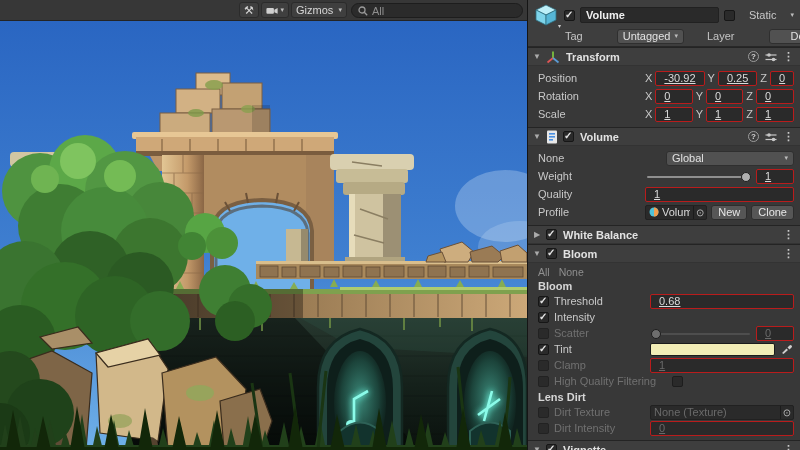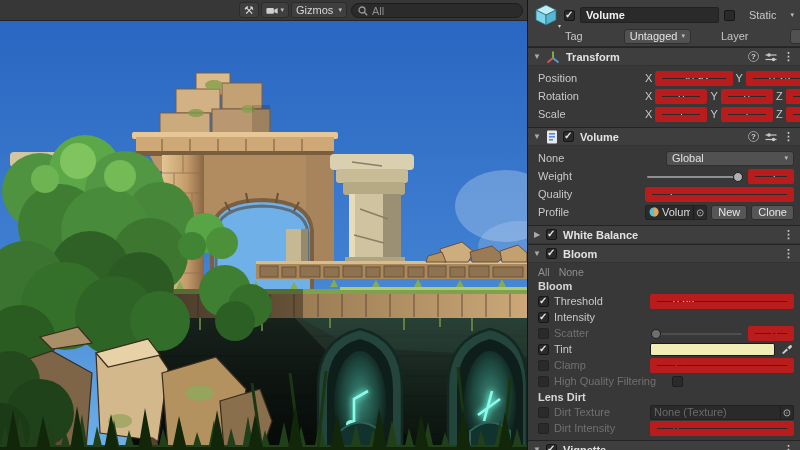--- a/index.html
+++ b/index.html
@@ -18,21 +18,21 @@
   .tb-gizmos { left:291px; width:56px; justify-content:space-between; }
   .tb-caret { font-size:7px; color:#BDBDBD; }
   .tb-search { position:absolute; left:351px; top:3px; width:172px; height:15px; background:#2B2B2B;
     border:1px solid #1D1D1D; border-radius:8px; display:flex; align-items:center; padding:0 6px; gap:4px; color:#8E8E8E; }
   .scene-canvas { display:block; }
 
   
   .inspector { width:273px; height:450px; background:#383838; border-left:1px solid #151515; overflow:hidden; flex:none; }
   .insp-header { height:47px; background:#3E3E3E; border-bottom:1px solid #282828; padding:3px 6px 0 5px; position:relative; }
   .ih-row1 { display:flex; align-items:center; gap:5px; height:24px; }
-  .ih-row2 { display:flex; align-items:center; gap:20px; height:18px; padding-left:32px; }
+  .ih-row2 { display:flex; align-items:center; gap:13px; height:18px; padding-left:32px; }
   .go-icon { width:26px; height:26px; position:relative; flex:none; }
   .go-icon .mini-caret { position:absolute; right:-2px; bottom:-1px; font-size:6px; color:#CFCFCF; }
   .cb { width:11px; height:11px; background:#2A2A2A; border:1px solid #161616; border-radius:2px;
     position:relative; flex:none; }
   .cb.on::after { content:"✓"; position:absolute; left:0px; top:-2px; color:#E6E6E6; font-size:10px; font-weight:bold; }
   .cb.dim { border-color:#222; }
   .namefield { flex:1; height:16px; background:#2A2A2A; border:1px solid #212121; border-radius:2px;
     display:flex; align-items:center; padding:0 5px; color:#EFEFEF; font-weight:bold; }
   .static-grp { display:flex; align-items:center; gap:14px; color:#C8C8C8; flex:none; }
   .dd { height:15px; background:#515151; border:1px solid #2F2F2F; border-radius:3px;
@@ -50,22 +50,22 @@
   .help-ic { width:11px; height:11px; border-radius:50%; border:1px solid #9C9C9C; color:#D6D6D6;
     font-size:8px; font-weight:bold; display:flex; align-items:center; justify-content:center; }
   .kebab { color:#C8C8C8; font-size:11px; font-weight:bold; }
 
   .comp-body { padding:3px 0 4px 0; }
   .irow { display:flex; align-items:center; height:18px; padding:0 6px 0 10px; gap:4px; }
   .ilabel { width:103px; flex:none; color:#C8C8C8; white-space:nowrap; overflow:hidden; }
   .vals3 { flex:1; display:flex; gap:3px; }
   .axcell { flex:1; display:flex; align-items:center; gap:3px; }
   .axlab { color:#C8C8C8; flex:none; }
-  .fld { flex:1; min-width:0; height:15px; background:#2A2A2A; border:7px solid #b91c1c; border-radius:2px;
-    display:flex; align-items:center; padding:0 16px; color:#DADADA; white-space:nowrap; overflow:hidden; }
+  .fld { flex:1; min-width:0; height:15px; background:#2A2A2A; border:1px solid #b91c1c; border-radius:2px;
+    display:flex; align-items:center; padding:0 8px; color:#DADADA; white-space:nowrap; overflow:hidden;text-decoration:underline; }
   .fld.dim { color:#6A6A6A; }
   .valarea { flex:1; display:flex; align-items:center; gap:4px; min-width:0; }
   .slider { flex:1; height:15px; position:relative; }
   .slider .track { position:absolute; left:2px; right:2px; top:7px; height:2px; background:#8F8F8F; border-radius:1px; }
   .slider .knob { position:absolute; top:3px; width:10px; height:10px; border-radius:50%; background:#AFAFAF; border:1px solid #1E1E1E; }
   .slider.dim .track { background:#4E4E4E; }
   .slider.dim .knob { background:#6E6E6E; }
   .wfld { width:38px; flex:none; }
   .objfld { flex:1; min-width:0; height:15px; background:#2A2A2A; border:1px solid #212121; border-radius:2px;
     display:flex; align-items:center; padding:0 0 0 3px; color:#DADADA; gap:3px; }

